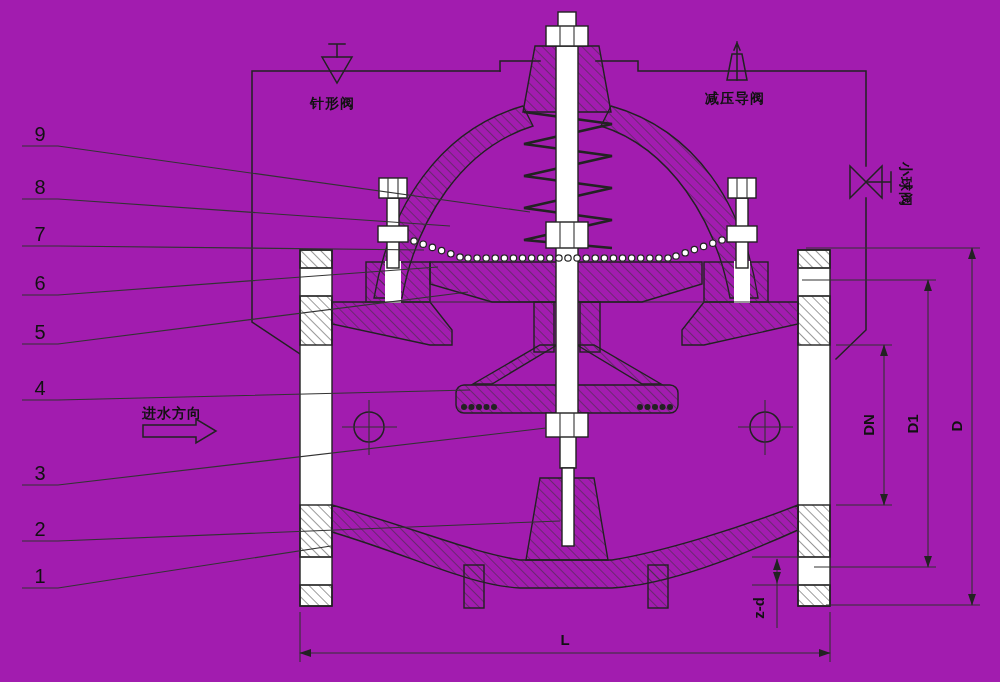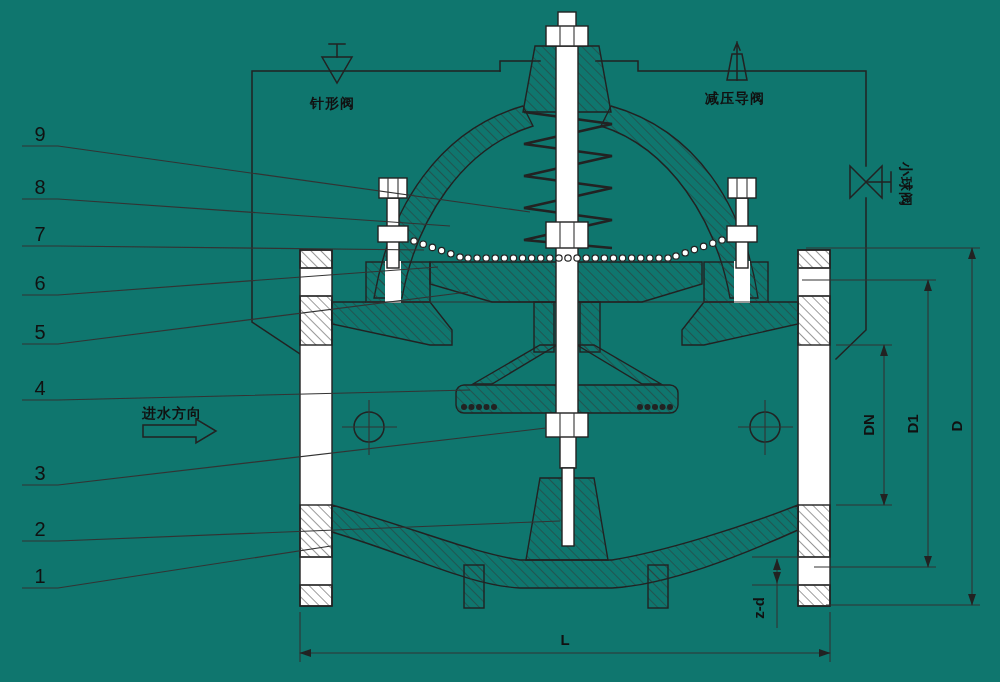--- a/index.html
+++ b/index.html
@@ -1,17 +1,17 @@
 <!DOCTYPE html>
 <html><head>
 <meta charset="utf-8">
 <style>
   html,body{margin:0;padding:0;background:#fff;}
   .stage{
-    position:relative;width:1000px;height:682px;background:#0f766e;overflow:hidden;
+    position:relative;width:1000px;height:682px;background:#a21caf;overflow:hidden;
     font-family:"Liberation Sans","DejaVu Sans",sans-serif;
   }
   svg{display:block}
   .ln{stroke:#222;stroke-width:1.5;fill:none;stroke-linecap:square}
   .thin{stroke:#333;stroke-width:1.1;fill:none}
   .hatched{fill:url(#hatch);stroke:#222;stroke-width:1.4}
   .solidwhite{fill:#fff;stroke:#222;stroke-width:1.4}
   .cjk{font-size:14px;font-weight:700;fill:#111;letter-spacing:1px}
   .num{font-size:20px;fill:#111}
   .dim{font-size:15px;fill:#111;font-weight:600}

